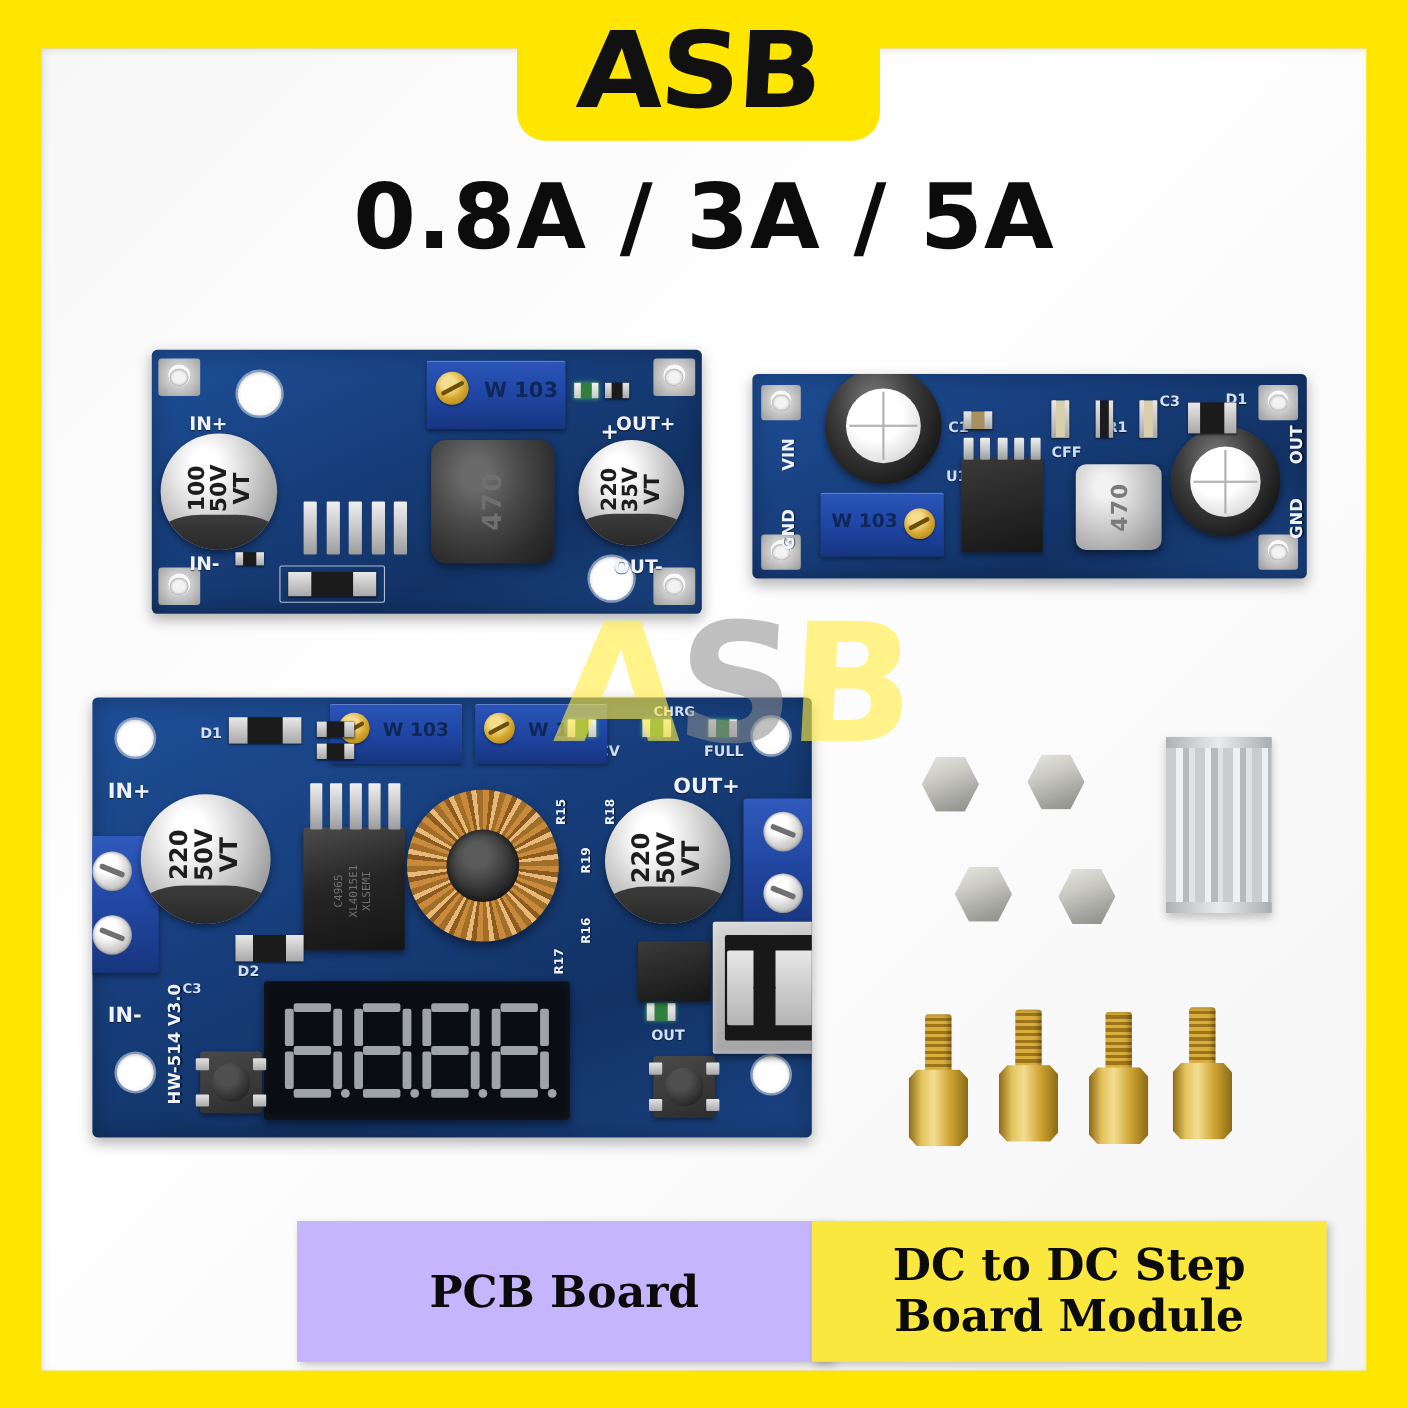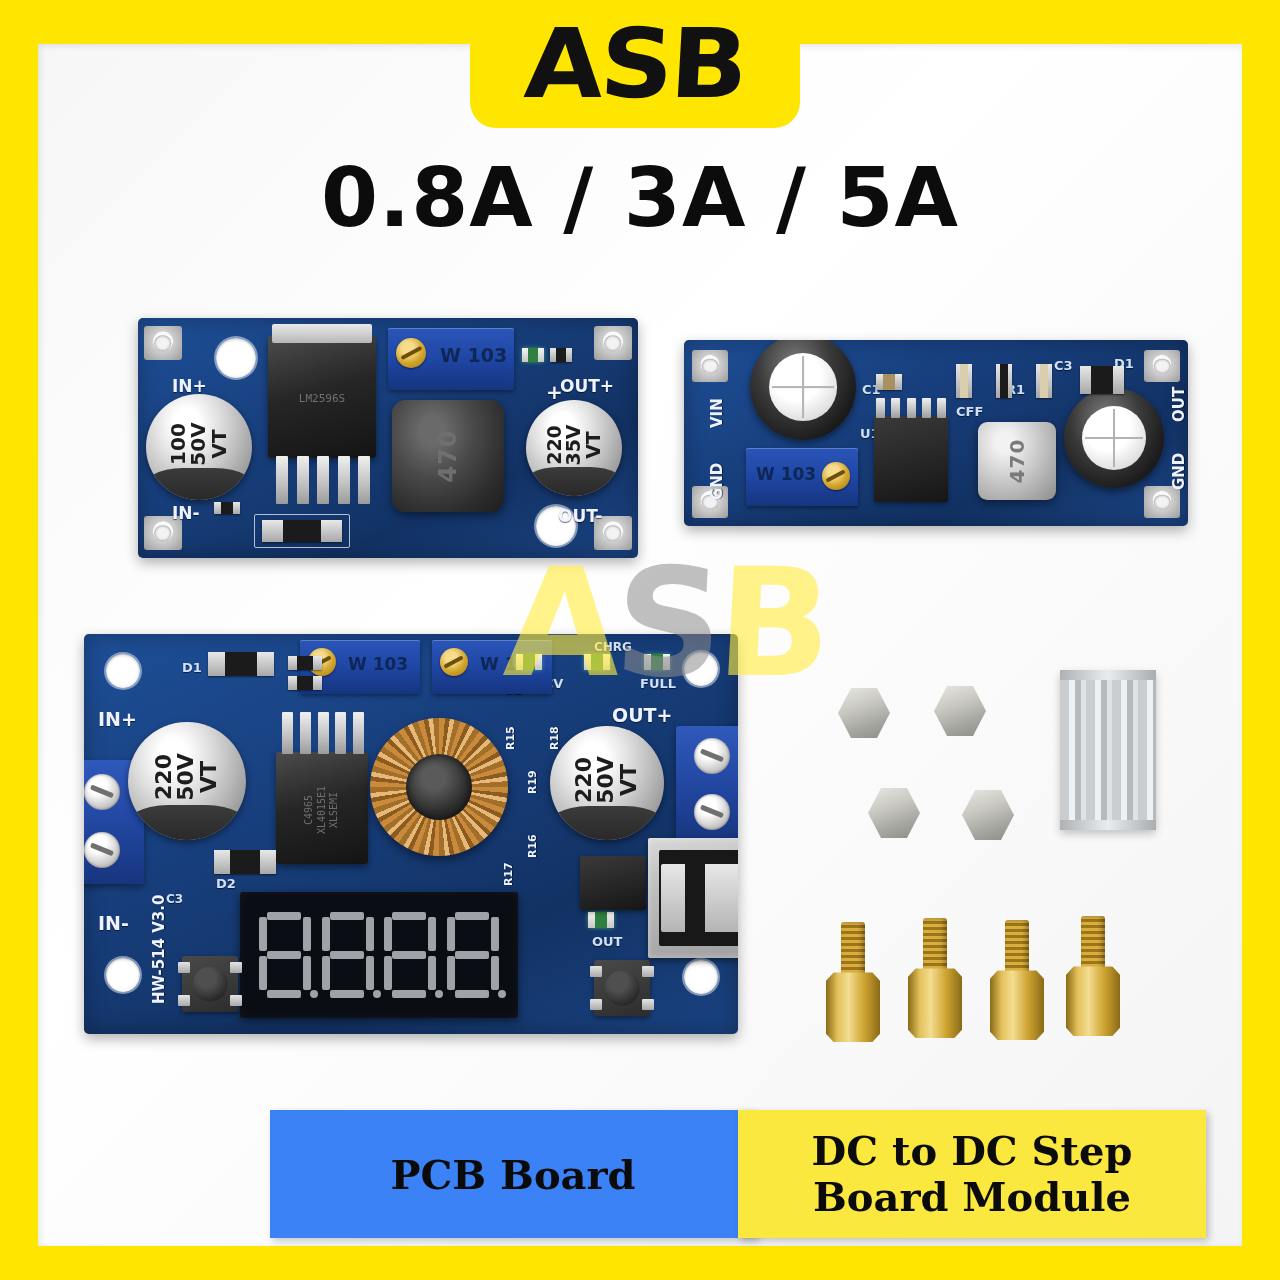--- a/index.html
+++ b/index.html
@@ -305,21 +305,21 @@
     font-size: 28px; color: rgba(170,185,210,.45); letter-spacing: 1px;
   }
   
   .caption {
     position: absolute; display: flex; align-items: center; justify-content: center;
     text-align: center; z-index: 40;
     font-family: "DejaVu Serif", serif; font-weight: 700; color: #0b0b0b;
     box-shadow: 3px 3px 7px rgba(0,0,0,.22);
   }
   #caption-left  { left: 270px; bottom: 42px; width: 486px; height: 128px;
-                   background: #3b82f6; font-size: 40px; }
+                   background: #c4b5fd; font-size: 40px; }
   #caption-right { left: 738px; bottom: 42px; width: 468px; height: 128px;
                    background: #fbe83f; font-size: 40px; line-height: 1.15; }
 </style>
 </head>
 <body>
 
 <div id="canvas"></div>
 
 <div id="brand-badge">
   <span class="logo">ASB</span>
@@ -352,24 +352,20 @@
 
   <div class="ecap" style="left:8px; top:76px; width:106px; height:106px;">
     <div class="skirt"></div>
     <div class="txt" style="font-size:20px;">
       <span>100</span><br>
       <span>50V</span><br>
       <span>VT</span>
     </div>
   </div>
 
-  <div class="ic-to263" style="left:130px; top:18px; width:108px; height:122px;">
-    <div class="tab"></div>
-    <div class="mark" style="font-size:11px;">LM2596S</div>
-  </div>
   <div class="legs" style="left:138px; top:138px; width:94px; height:48px;">
     <i style="width:12px;height:48px;"></i>
       <i style="width:12px;height:48px;"></i>
     <i style="width:12px;height:48px;"></i>
       <i style="width:12px;height:48px;"></i>
     <i style="width:12px;height:48px;"></i>
   </div>
 
   <div class="trimpot" style="left:250px; top:10px; width:126px; height:62px;">
     <div class="screw" style="left:8px; top:10px; width:30px; height:30px;"></div>

